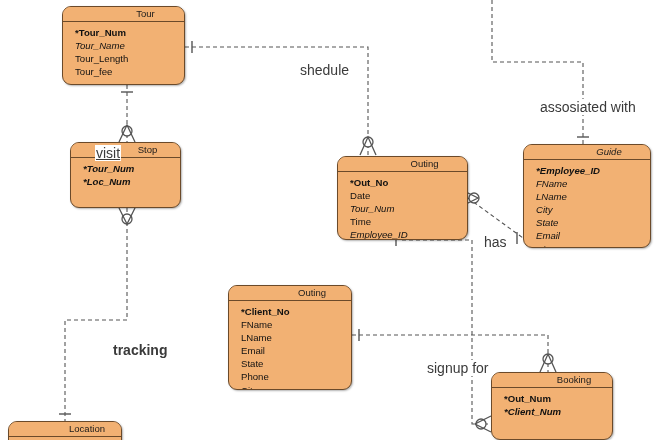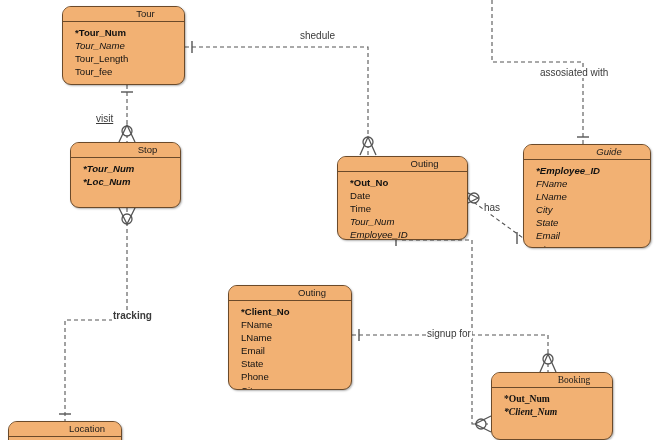--- a/index.html
+++ b/index.html
@@ -39,25 +39,26 @@
     line-height:13.1px;
     color:#111111;
     white-space:nowrap;
   }
   .attr.pk{font-weight:bold;}
   .attr.fk{font-style:italic;}
   .attr.pkfk{font-weight:bold;font-style:italic;}
 
   .rel-label{
     position:absolute;
-    font-size:10px;
+    font-size:14px;
     color:#3a3a3a;
     background:#ffffff;
     white-space:nowrap;
     padding:0 1px;
+    margin-top:32px;
   }
 </style>
 </head>
 <body>
 
 <div id="canvas">
 
   <svg id="svg-layer" viewBox="0 0 660 440" xmlns="http://www.w3.org/2000/svg">
     <g fill="none" stroke="#555555" stroke-width="1.1">
 
@@ -113,22 +114,22 @@
         <div class="entity-body">
           <div class="attr pkfk">*Tour_Num</div>
           <div class="attr pkfk">*Loc_Num</div>
         </div>
       </div>
       <div class="entity" style="left: 337px; top: 156px; width: 131px; height: 84px;">
         <div class="entity-header">Outing</div>
         <div class="entity-body">
           <div class="attr pk">*Out_No</div>
           <div class="attr ">Date</div>
+          <div class="attr fk">Tour_Num</div>
           <div class="attr ">Time</div>
-          <div class="attr fk">Tour_Num</div>
           <div class="attr fk">Employee_ID</div>
         </div>
       </div>
       <div class="entity" style="left: 523px; top: 144px; width: 128px; height: 104px; font-style: italic;">
         <div class="entity-header">Guide</div>
         <div class="entity-body">
           <div class="attr pk">*Employee_ID</div>
           <div class="attr ">FName</div>
           <div class="attr ">LName</div>
           <div class="attr ">City</div>
@@ -142,21 +143,21 @@
         <div class="entity-body">
           <div class="attr pk">*Client_No</div>
           <div class="attr ">FName</div>
           <div class="attr ">LName</div>
           <div class="attr ">Email</div>
           <div class="attr ">State</div>
           <div class="attr ">Phone</div>
           <div class="attr ">City</div>
         </div>
       </div>
-      <div class="entity" style="left: 491px; top: 372px; width: 122px; height: 68px; font-family: Liberation Serif, serif;">
+      <div class="entity" style="left: 491px; top: 372px; width: 122px; height: 68px;">
         <div class="entity-header">Booking</div>
         <div class="entity-body">
           <div class="attr pk">*Out_Num</div>
           <div class="attr pkfk">*Client_Num</div>
         </div>
       </div>
       <div class="entity" style="left: 8px; top: 421px; width: 114px; height: 50px;">
         <div class="entity-header">Location</div>
         <div class="entity-body"></div>
       </div>

